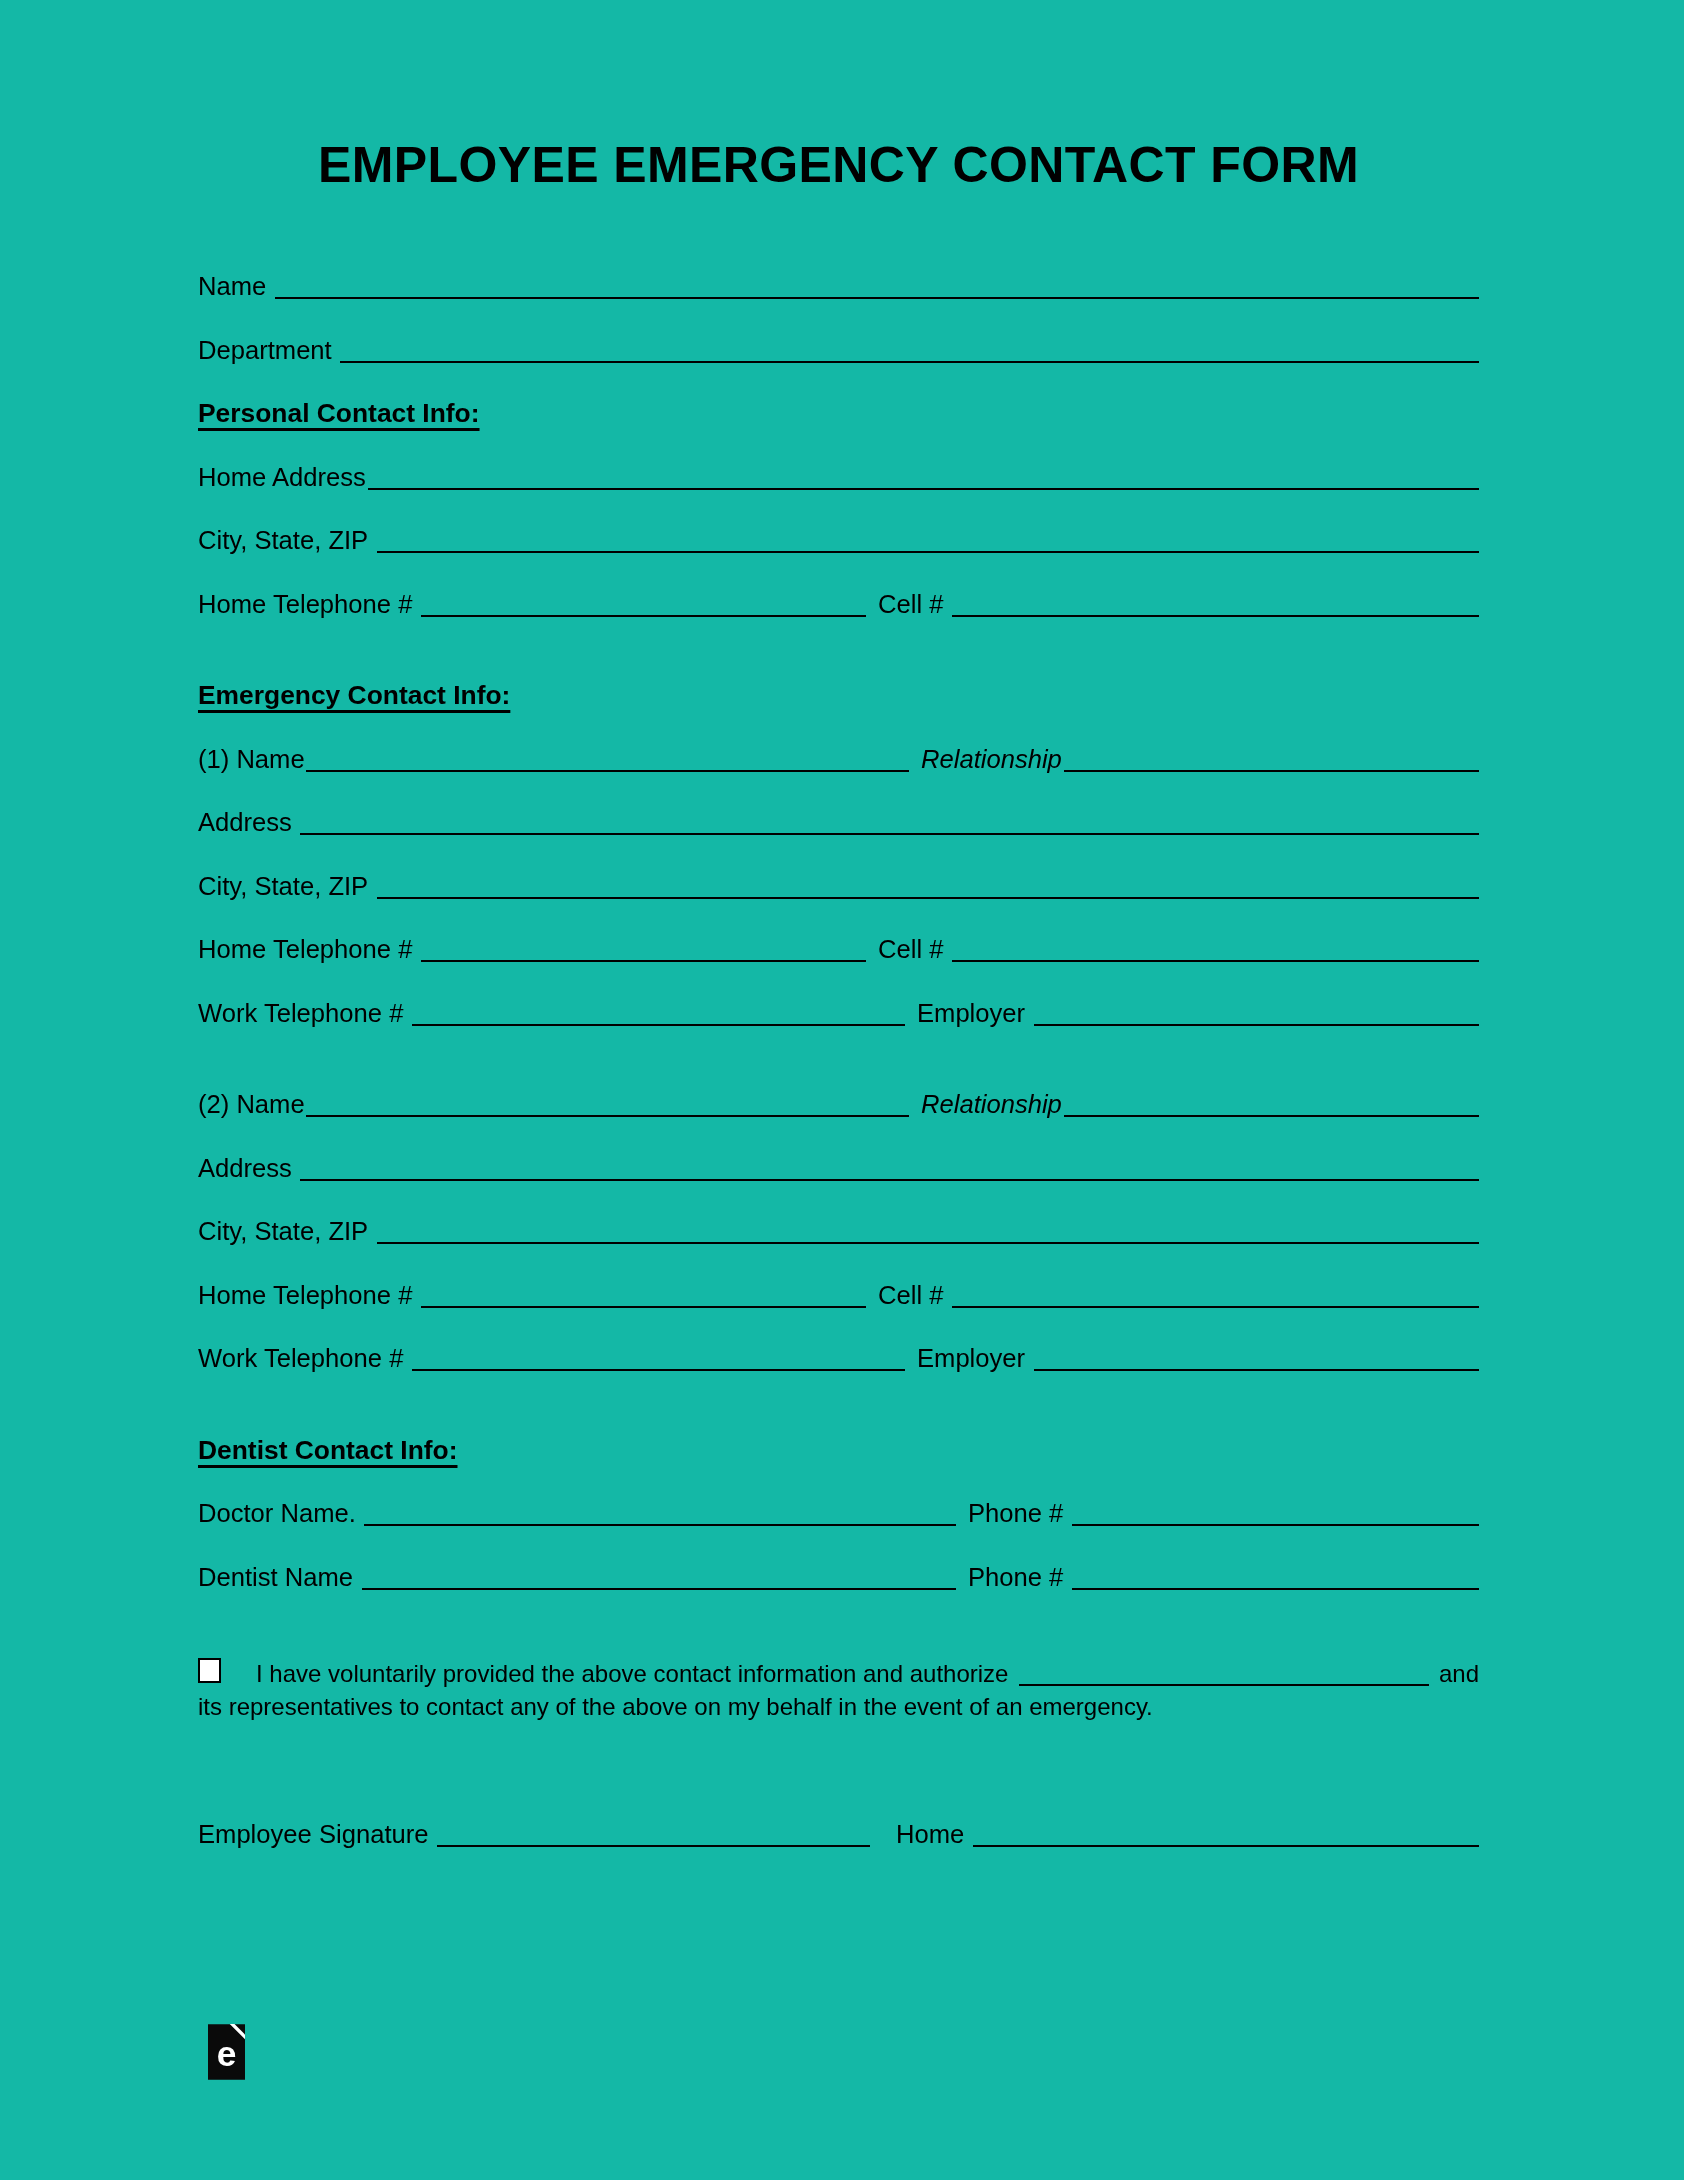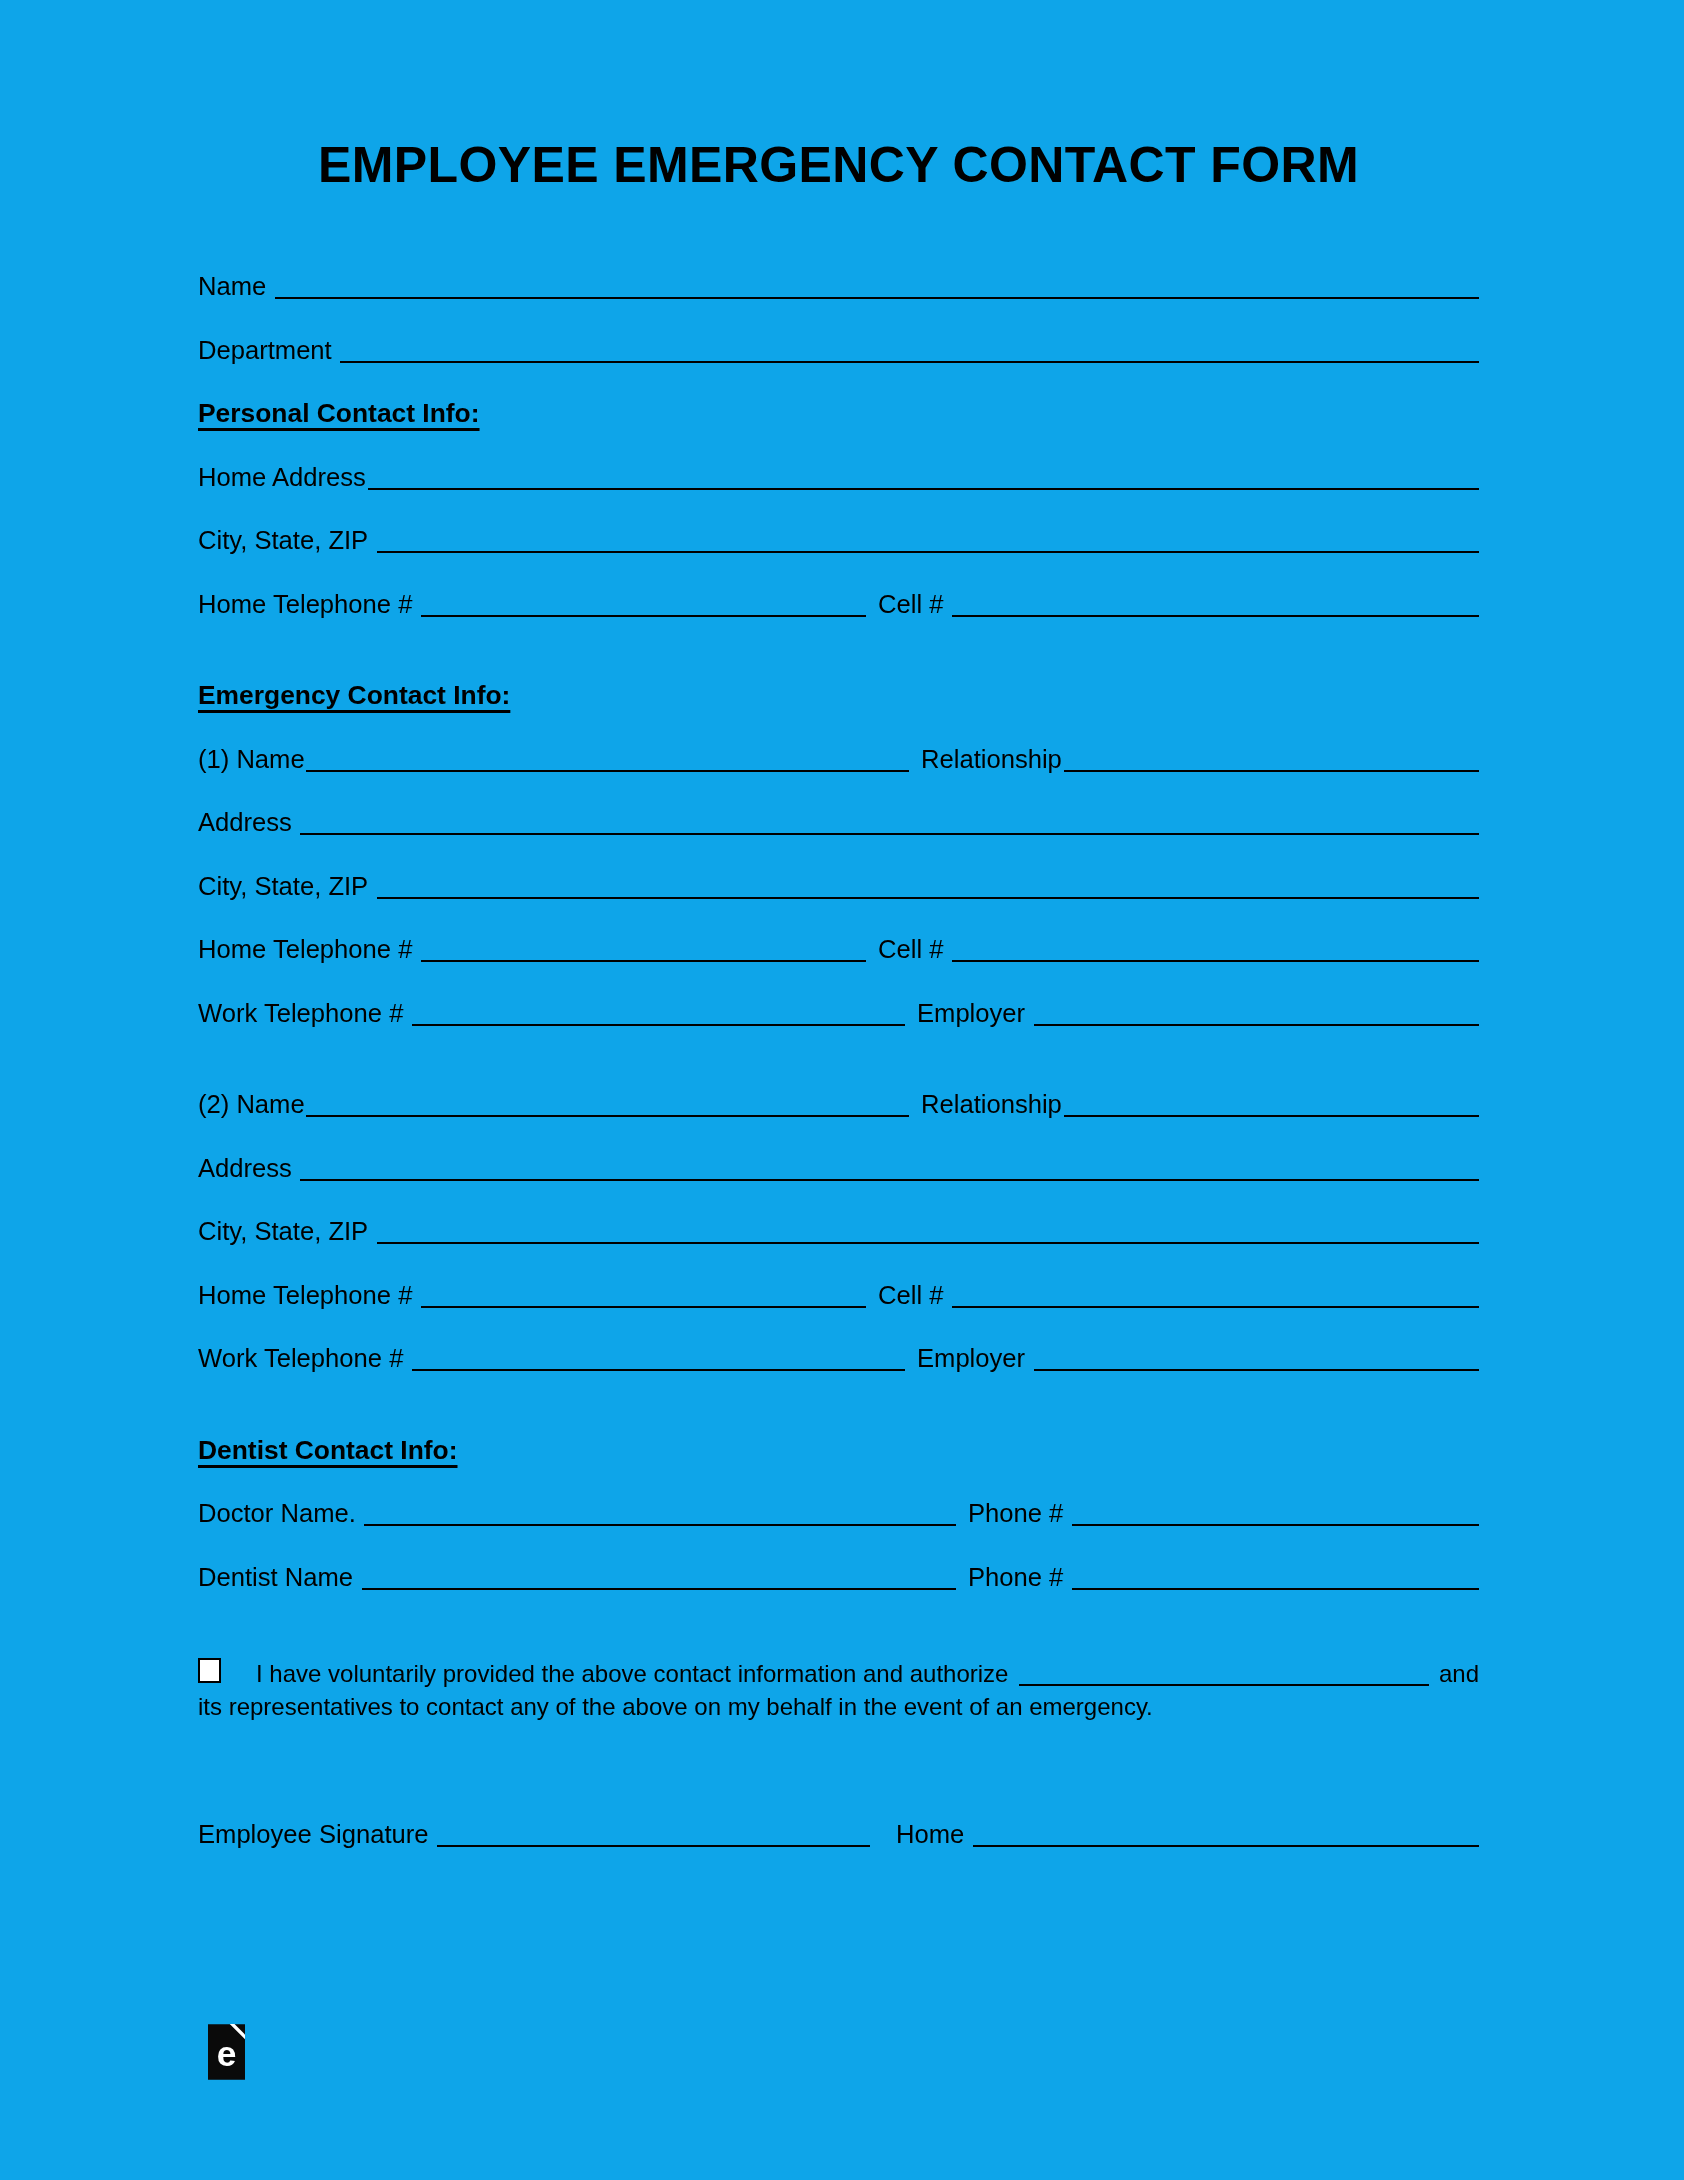--- a/index.html
+++ b/index.html
@@ -4,21 +4,21 @@
 <style>
   html, body { margin: 0; padding: 0; }
   body {
     width: 1685px; height: 2181px;
     background: #ffffff;
     font-family: "Liberation Sans", "DejaVu Sans", sans-serif;
     color: #000000;
     position: relative;
     overflow: hidden;
   }
-  .page { position: absolute; inset: 0; background: #0ea5e9; }
+  .page { position: absolute; inset: 0; background: #14b8a6; }
   .content {
     position: absolute;
     left: 198px;
     width: 1281px;
     top: 0;
   }
   .title {
     margin-top: 138px;
     margin-bottom: 78px;
     font-size: 50px;
@@ -44,21 +44,21 @@
     border-bottom: 2.6px solid #000;
     position: relative;
     top: 4.3px;
     margin-left: 8.5px;
     min-width: 34px;
   }
   .line.mid { margin-right: 12px; }
   .line.midwide { margin-right: 25.6px; }
   .col2 { display: flex; align-items: baseline; }
   .col2 .lbl { flex: 0 0 auto; }
-  .w-rel   { flex: 0 0 558px; }
+  .w-rel   { flex: 0 0 558px; font-style: italic; }
   .w-cell  { flex: 0 0 601px; }
   .w-emp   { flex: 0 0 562px; }
   .w-phone { flex: 0 0 511px; text-align: right; }
   .w-date  { flex: 0 0 583px; }
   .heading {
     font-size: 26.4px;
     line-height: 31.5px;
     margin-bottom: 32px;
     font-weight: bold;
   }

